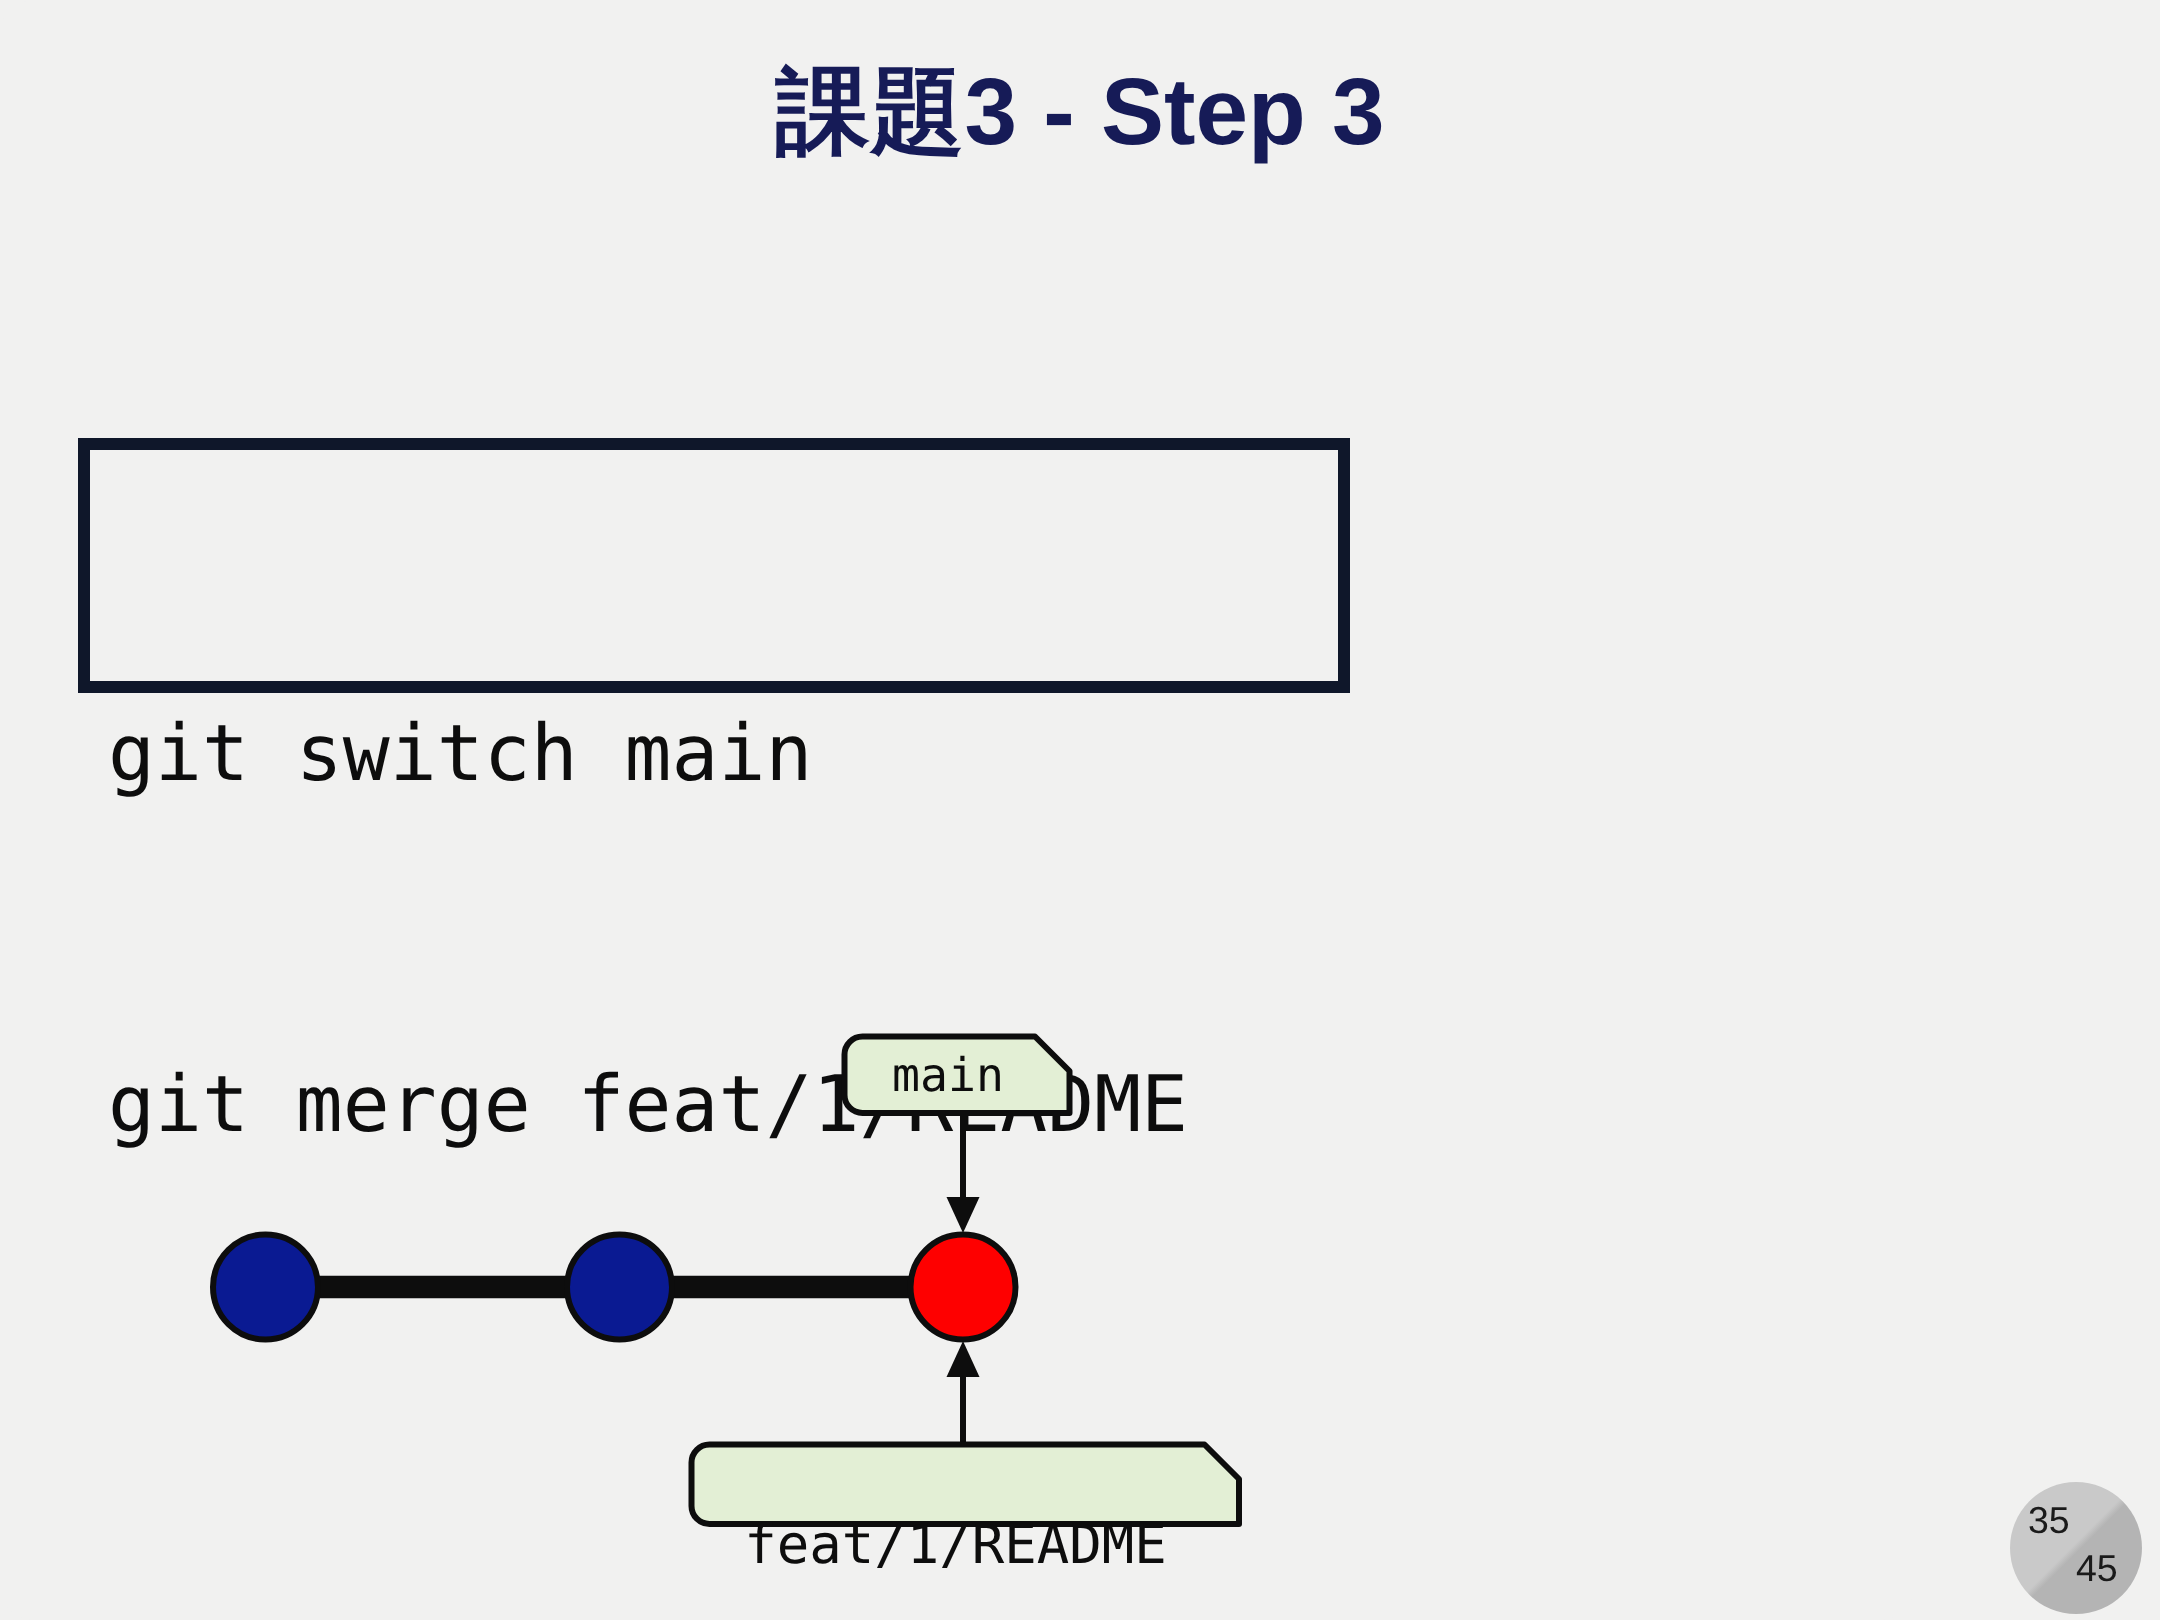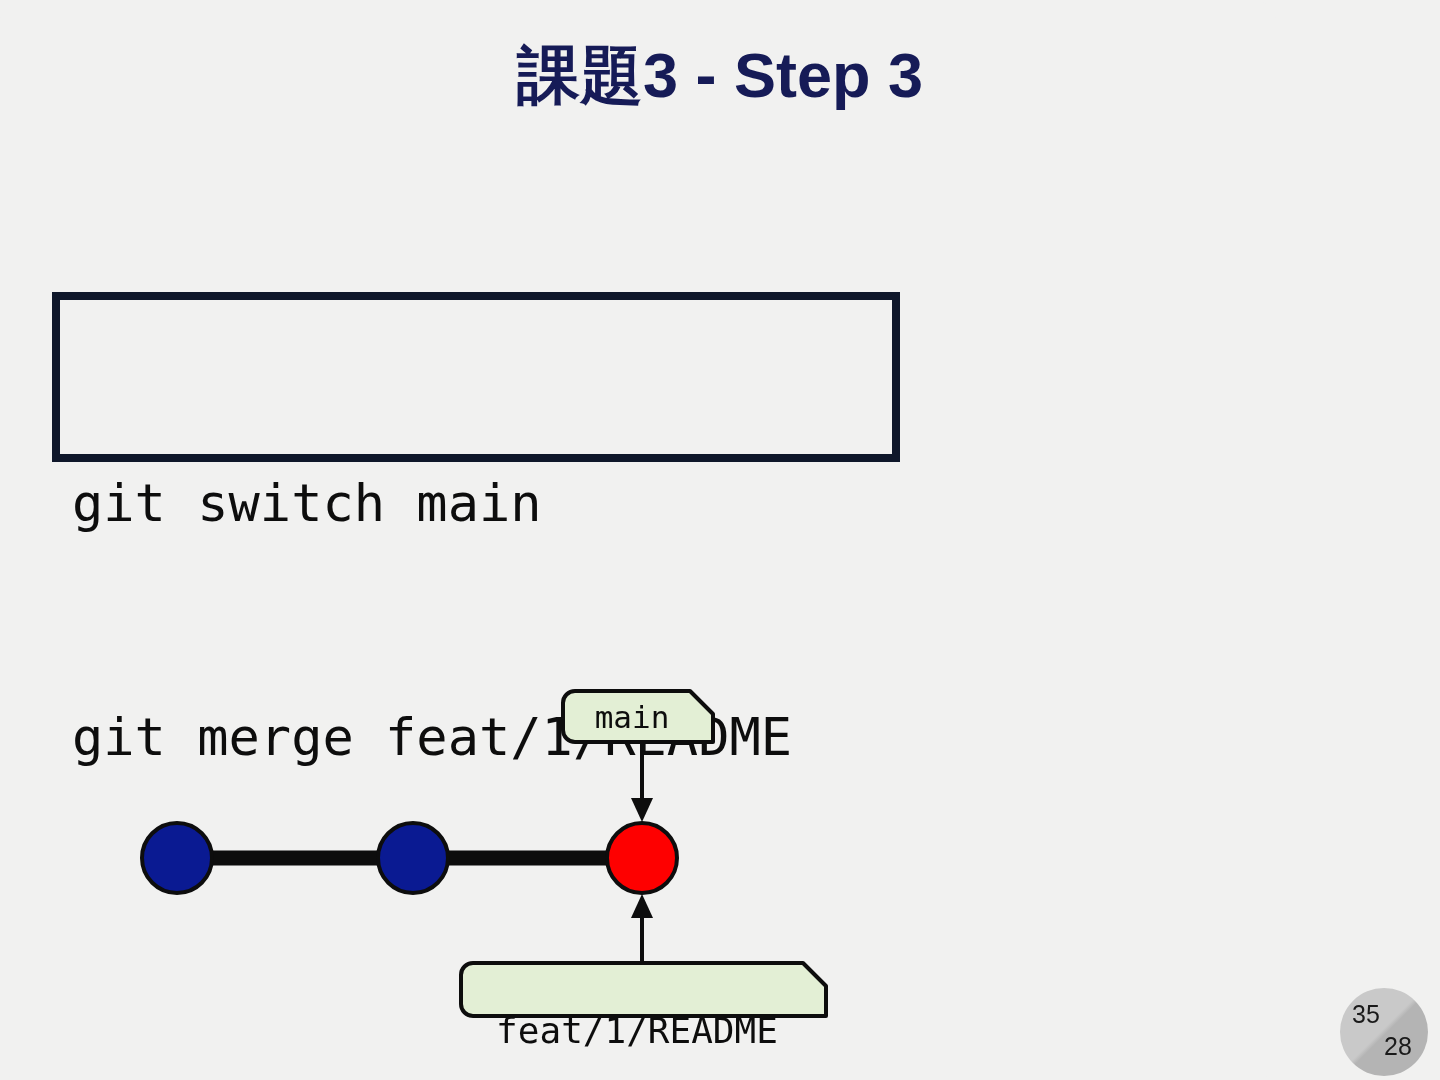--- a/index.html
+++ b/index.html
@@ -188,16 +188,16 @@
              A 12,12 0 0 1 473,963 Z" fill="#e3efd5" stroke="#0d0d0d" stroke-width="4" stroke-linejoin="round"></path>
   </svg>
 
   <div id="tag-main-text" class="tag-text">main</div>
 
   <div id="tag-feat-text" class="tag-text">feat/1/README</div>
 
   <div id="page-indicator">
     <div class="disc"></div>
     <div id="page-current">35</div>
-    <div id="page-total">28</div>
+    <div id="page-total">45</div>
   </div>
 
 </div>
 
 </body></html>

